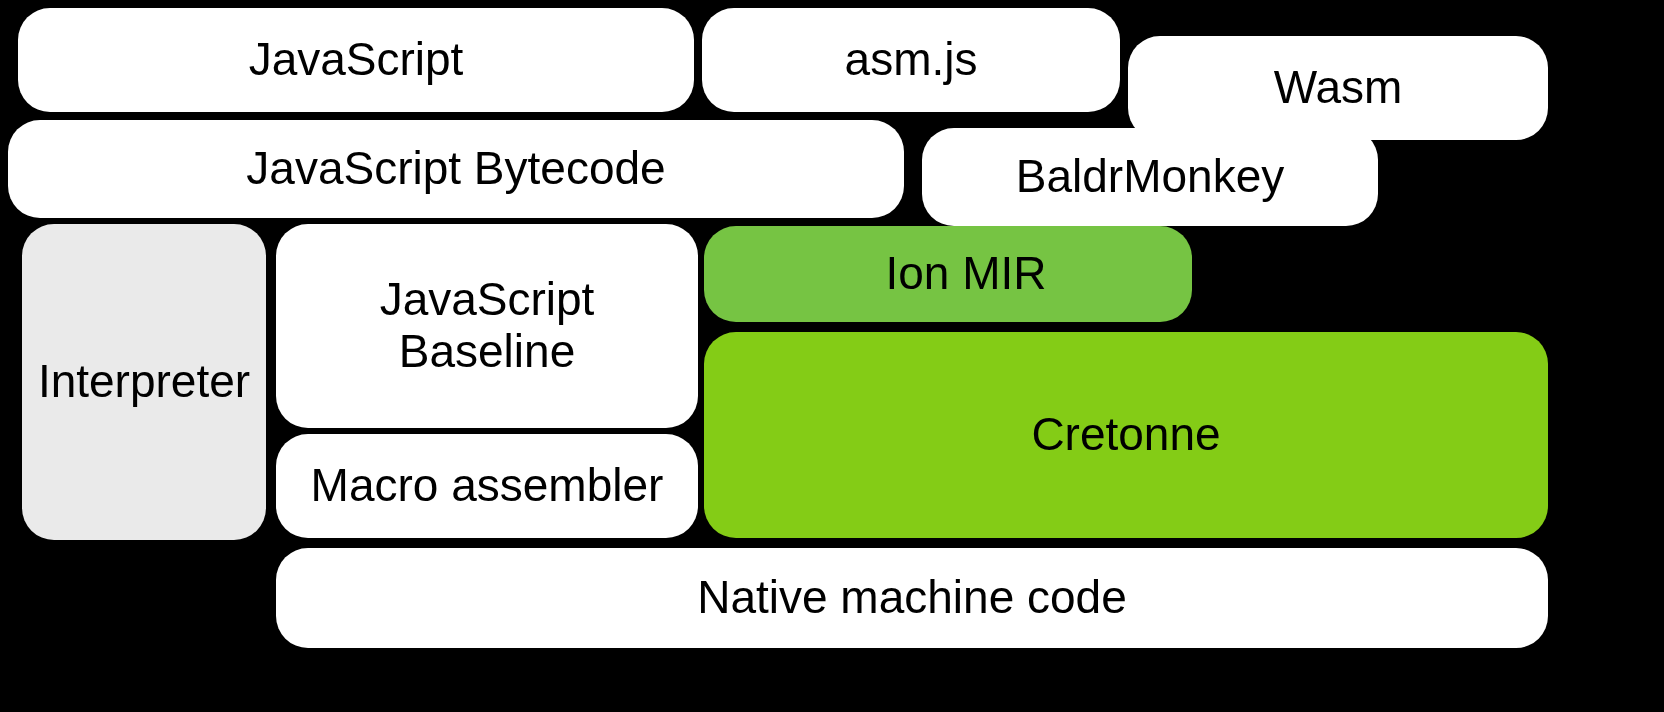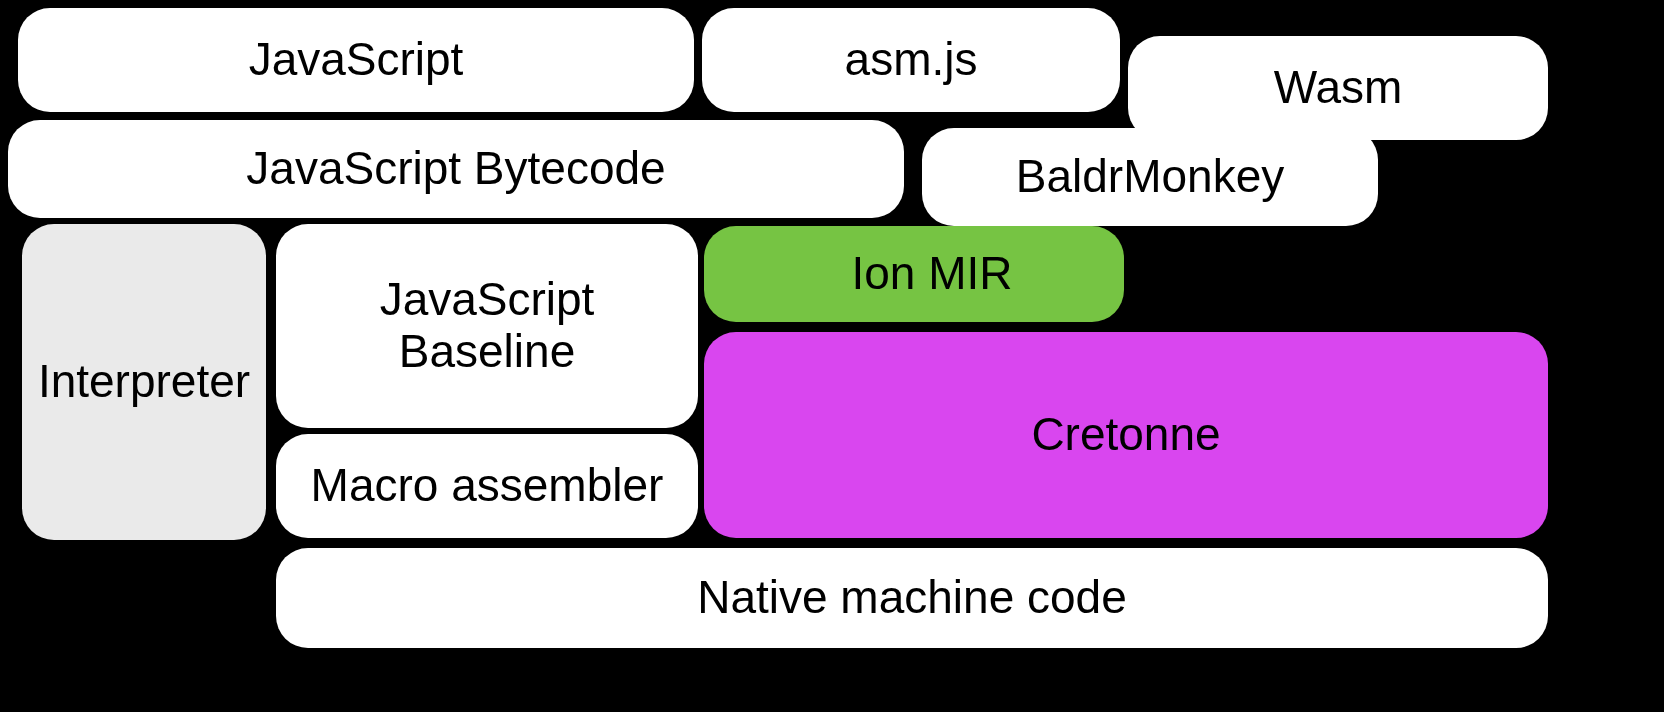--- a/index.html
+++ b/index.html
@@ -30,21 +30,21 @@
     border-radius: 32px;
     font-size: 46px;
     line-height: 1.12;
     font-weight: 400;
     letter-spacing: 0px;
     white-space: pre-line;
     -webkit-font-smoothing: antialiased;
   }
   .node.gray  { background: #eaeaea; }
   .node.green { background: #76c443; }
-  .node.pink  { background: #d946ef; }
+  .node.pink  { background: #84cc16; }
 </style>
 </head>
 <body>
 
 <div id="stage">
 
   <div class="node" style="left:18px; top:8px; width:676px; height:104px;">JavaScript</div>
 
   <div class="node" style="left:702px; top:8px; width:418px; height:104px;">asm.js</div>
 
@@ -52,21 +52,21 @@
 
   <div class="node" style="left:8px; top:120px; width:896px; height:98px;">JavaScript Bytecode</div>
 
   <div class="node" style="left:922px; top:128px; width:456px; height:98px;">BaldrMonkey</div>
 
   <div class="node gray" style="left:22px; top:224px; width:244px; height:316px;">Interpreter</div>
 
   <div class="node" style="left:276px; top:224px; width:422px; height:204px;">JavaScript
 Baseline</div>
 
-  <div class="node green" style="left:704px; top:226px; width:420px; height:96px;padding-left:36px;">Ion MIR</div>
+  <div class="node green" style="left:704px; top:226px; width:488px; height:96px;padding-left:36px;">Ion MIR</div>
 
   <div class="node" style="left:276px; top:434px; width:422px; height:104px;">Macro assembler</div>
 
   <div class="node pink" style="left:704px; top:332px; width:844px; height:206px;">Cretonne</div>
 
   <div class="node" style="left:276px; top:548px; width:1272px; height:100px;">Native machine code</div>
 
 </div>
 
 </body></html>

